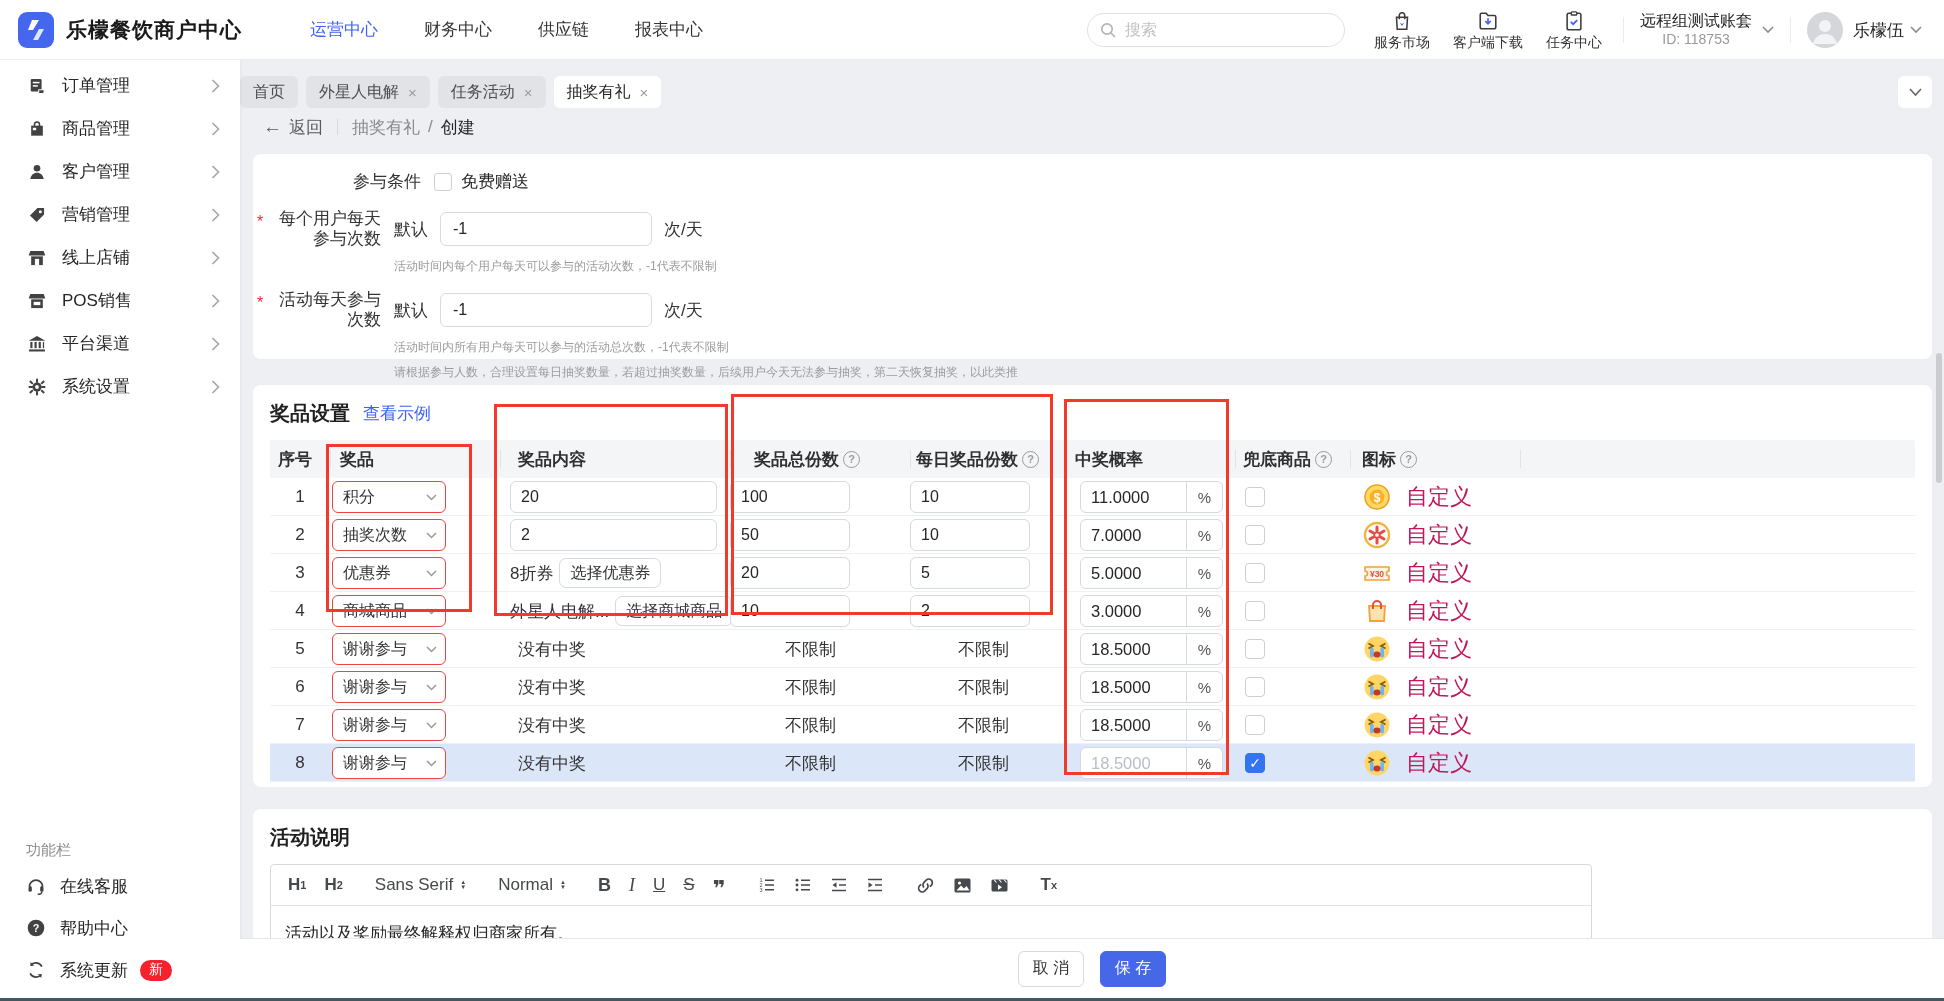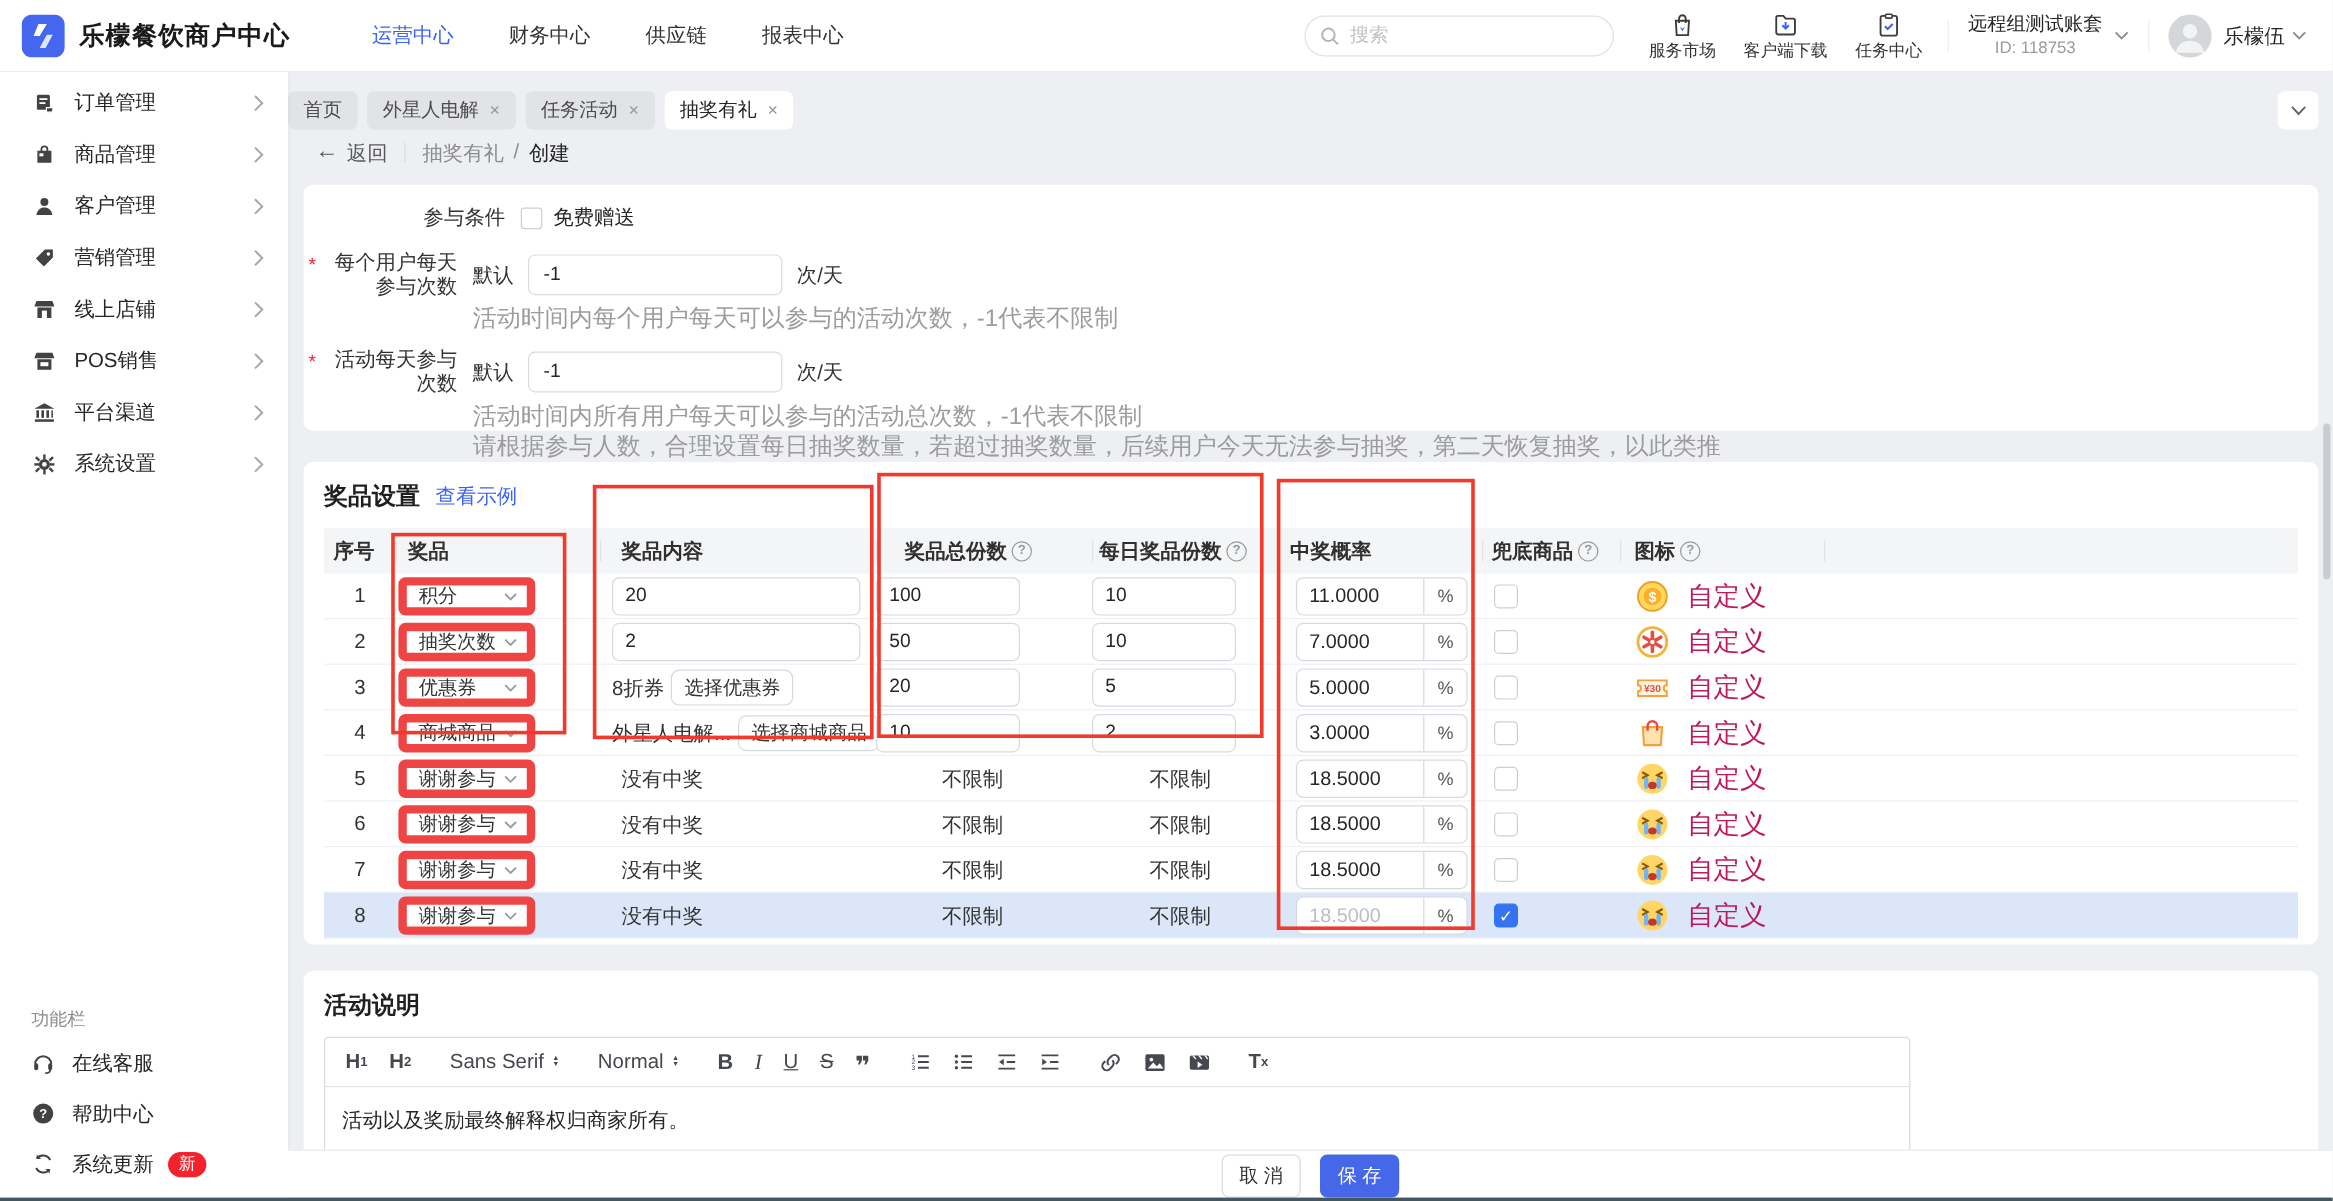--- a/index.html
+++ b/index.html
@@ -60,39 +60,39 @@
 
   .panel { background:#fff; border-radius:8px; margin:0 12px 0 13px; position:relative; }
   .panel-form { margin-top:10px; height:205px; padding-top:16px; }
   .frow { display:flex; margin-bottom:0; position:relative; }
   .flabel { width:128px; text-align:right; font-size:17px; color:#333; line-height:20px; position:relative; flex:0 0 auto; }
   .flabel .req { position:absolute; left:4px; top:3px; color:#f5222d; font-size:16px; }
   .fctl { display:flex; align-items:center; margin-left:13px; }
   .fprefix { font-size:17px; color:#333; }
   .finput { width:212px; height:34px; border:1px solid #d7dbe2; border-radius:6px; margin:0 12px; font-size:16px; color:#262626; padding:0 12px; display:flex; align-items:center; background:#fff; }
   .fsuffix { font-size:17px; color:#333; }
-  .fhelper { padding-left:141px; font-size:20px; color:#9c9c9c; line-height:25px; }
+  .fhelper { padding-left:141px; font-size:12px; color:#9c9c9c; line-height:25px; }
   .cbx { width:18px; height:18px; border:1px solid #cfcfcf; border-radius:3px; background:#fff; flex:0 0 auto; }
   .cbx-lb { font-size:17px; margin-left:9px; }
 
   .panel-prize { margin-top:26px; height:402px; padding:15px 17px; }
   .prize-head { display:flex; align-items:center; }
   .prize-title { font-size:20px; font-weight:bold; color:#1f1f1f; }
   .prize-link { font-size:17px; color:#3d63f2; margin-left:13px; cursor:pointer; }
   .tbl { margin-top:13px; }
   .tbl-grid { display:grid; grid-template-columns:60px 170px 230px 180px 155px 170px 115px 170px 1fr; align-items:center; }
   .tbl-header { background:#f4f5f7; height:38px; font-size:17px; font-weight:bold; color:#303030; border-radius:2px; }
   .th-cell { display:flex; align-items:center; height:38px; position:relative; }
   .th-cell:not(:first-child)::before { content:""; position:absolute; left:0; top:10px; height:18px; width:1px; background:#e1e3e6; }
   .help-q { width:17px; height:17px; border:1.5px solid #9a9a9a; border-radius:50%; color:#9a9a9a; font-size:11px; font-weight:bold; display:inline-flex; align-items:center; justify-content:center; margin-left:4px; }
   .tbl-row { height:38px; border-bottom:1px solid #eef0f4; font-size:17px; }
   .tbl-row.selected { background:#dbe6f9; }
   .cell { display:flex; align-items:center; height:38px; }
   .c-no { justify-content:center; color:#333; }
-  .selbox { width:114px; height:32px; border:7px solid #ef4444; border-radius:6px; background:#fff; display:flex; align-items:center; padding:0 8px 0 10px; font-size:16px; color:#333; justify-content:space-between; cursor:pointer; margin-left:2px; }
+  .selbox { width:114px; height:32px; border:1px solid #ef4444; border-radius:6px; background:#fff; display:flex; align-items:center; padding:0 8px 0 10px; font-size:16px; color:#333; justify-content:space-between; cursor:pointer; margin-left:2px; }
   .tin { height:32px; border:1px solid #d5d9e0; border-radius:6px; background:#fff; display:flex; align-items:center; padding:0 10px; font-size:16px; color:#262626; }
   .tin.w-content { width:207px; margin-left:10px; }
   .tin.w-num { width:120px; margin-left:0; }
   .pick-text { margin-left:10px; color:#333; white-space:nowrap; }
   .pick-btn { height:30px; border:1px solid #d5d9e0; border-radius:7px; background:#fff; font-size:16px; color:#333; padding:0 10px; margin-left:6px; display:flex; align-items:center; cursor:pointer; white-space:nowrap; }
   .plain-content { margin-left:18px; color:#333; }
   .plain-num { color:#333; }
   .c-total .plain-num { margin-left:55px; }
   .c-daily .plain-num { margin-left:48px; }
   .rate-group { display:flex; height:32px; border:1px solid #d5d9e0; border-radius:6px; background:#fff; margin-left:15px; overflow:hidden; }
@@ -114,21 +114,21 @@
   .ed-item .ud { display:inline-flex; flex-direction:column; line-height:5px; font-size:6px; color:#45484d; margin-left:7px; }
   .ed-item.st-h { font-weight:bold; }
   .ed-item.st-bold { font-weight:bold; font-size:18px; }
   .ed-item.st-italic { font-family:"Liberation Serif","DejaVu Serif",serif; font-style:italic; font-size:18px; }
   .ed-item.st-underline { text-decoration:underline; }
   .ed-item.st-strike { text-decoration:line-through; }
   .ed-item.st-quote { font-weight:bold; font-size:22px; padding-top:8px; }
   .ed-item.st-clear { font-weight:bold; }
   .ed-content { padding:16px 14px; font-size:17px; color:#262626; }
 
-  .footerbar { position:absolute; left:0; right:0; bottom:3px; height:40px; background:#fff; border-top:1px solid #e8e8e8; display:flex; align-items:flex-end; justify-content:center; gap:16px; z-index:40; }
+  .footerbar { position:absolute; left:0; right:0; bottom:3px; height:60px; background:#fff; border-top:1px solid #e8e8e8; display:flex; align-items:center; justify-content:center; gap:16px; z-index:40; }
   .btn { height:36px; width:66px; border-radius:6px; font-size:16px; display:flex; align-items:center; justify-content:center; cursor:pointer; }
   .btn-cancel { background:#fff; border:1px solid #d9d9d9; color:#333; }
   .btn-save { background:#4668e8; color:#fff; border:1px solid #4668e8; }
 
   .bottom-strip { position:absolute; left:0; bottom:0; width:1944px; height:3px; background:#41585e; z-index:60; }
   .scroll-thumb { position:absolute; right:2px; top:353px; width:6px; height:130px; background:#c9ccd1; border-radius:3px; z-index:45; }
 
   .red-rect { position:absolute; border:3px solid #f2392b; z-index:50; pointer-events:none; }
 
   svg { display:block; }

